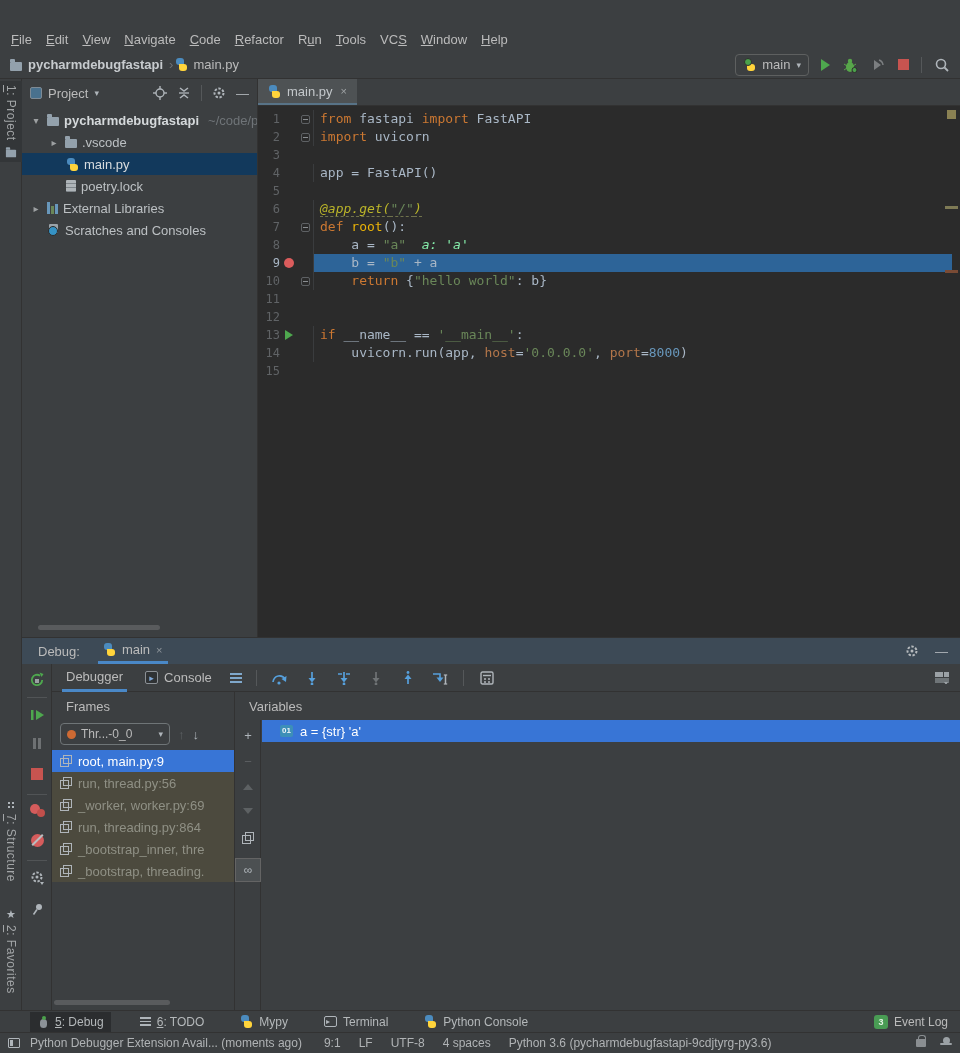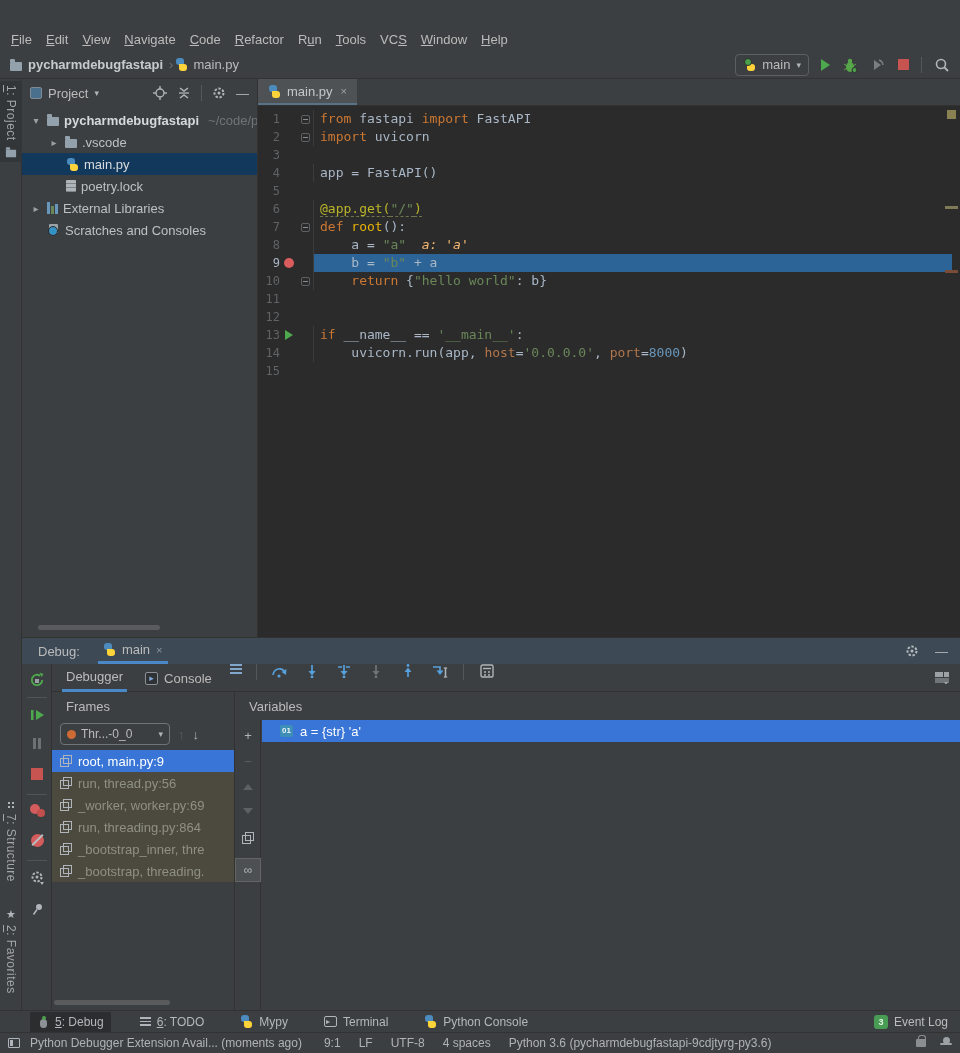--- a/index.html
+++ b/index.html
@@ -90,37 +90,37 @@
   .g-ic{width:18px;display:flex;align-items:center;justify-content:center;flex:none;}
   .g-fold{width:15px;display:flex;align-items:center;justify-content:center;flex:none;}
   .fold-box{width:9px;height:9px;border:1px solid #5E6164;border-radius:2px;position:relative;}
   .fold-box::after{content:'';position:absolute;left:1px;top:3px;width:5px;height:1px;background:#8A8E91;}
   .bp-dot{width:10px;height:10px;border-radius:50%;background:var(--breakpoint-red,#DB5C5C);}
   .run-arrow{width:0;height:0;border-left:8px solid #4EA84E;border-top:5px solid transparent;border-bottom:5px solid transparent;}
   .c-body{flex:1;border-left:1px solid #3A3C3E;padding-left:6px;margin-right:8px;white-space:pre;color:#A9B7C6;}
   .c-body.exec{background:var(--exec-line,#2D6498);}
   .k{color:#CC7832;} .p{color:#A9B7C6;} .s{color:#6A8759;} .d{color:#BBB529;}
   .f{color:#eab308;} .m{color:#6897BB;} .a{color:#B3764A;}
-  .h{color:#fdba74;font-style:italic;margin-top:8px;}
-  .u{border-bottom:1px dashed #70734C;}
+  .h{color:#86efac;font-style:italic;margin-top:8px;}
+  .u{border-bottom:1px dashed #70734C;font-style:italic;}
   .stripe-mark{position:absolute;}
   .mark-warnbox{right:4px;top:31px;width:9px;height:9px;background:#8A8153;}
   .mark-dash1{right:2px;top:127px;width:13px;height:3px;background:#7E7A55;}
   .mark-dash2{right:2px;top:191px;width:13px;height:3px;background:#7A4B35;}
   .crumbbar{position:absolute;left:0;right:0;bottom:0;height:22px;border-top:1px solid #323232;
     display:flex;align-items:center;padding-left:68px;color:#A1AAB0;background:#2B2B2B;}
 
   
   .debug{position:absolute;left:22px;top:637px;width:938px;height:373px;border-top:1px solid #323232;}
   .dbg-header{height:26px;background:#3D4A56;display:flex;align-items:center;padding-left:16px;}
   .dbg-tab{display:flex;align-items:center;gap:6px;height:26px;margin-left:18px;padding:0 5px;border-bottom:3px solid var(--accent,#4A88C7);}
   .dbg-tab .x{color:#8E959B;font-size:11px;}
   .dbg-header-right{margin-left:auto;display:flex;align-items:center;gap:16px;padding-right:12px;}
   .dbg-toolbar{position:absolute;left:30px;right:0;top:26px;height:28px;border-bottom:1px solid #323232;
-    display:flex;padding:0 10px;gap:14px;}
+    display:flex;align-items:center;padding:0 10px;gap:14px;}
   .dt-tab{height:28px;display:flex;align-items:center;gap:6px;padding:0 4px;}
   .dt-tab.active{border-bottom:3px solid var(--accent,#4A88C7);}
   .console-ic{width:13px;height:13px;border:1px solid #8C9196;border-radius:2px;background:#2F3234;
     display:flex;align-items:center;justify-content:center;color:#7EA7D8;font-size:9px;}
   .opts-ic{display:flex;flex-direction:column;gap:2px;}
   .opts-ic i{width:12px;height:2px;background:#7FA8CC;display:block;}
   .step{width:18px;display:flex;justify-content:center;}
   .dbg-leftcol{position:absolute;left:0;top:26px;width:30px;bottom:0;border-right:1px solid #323232;}
   .lc-ic{position:absolute;left:0;width:30px;display:flex;justify-content:center;}
   .lc-sep{position:absolute;left:5px;width:20px;height:1px;background:#515456;}

